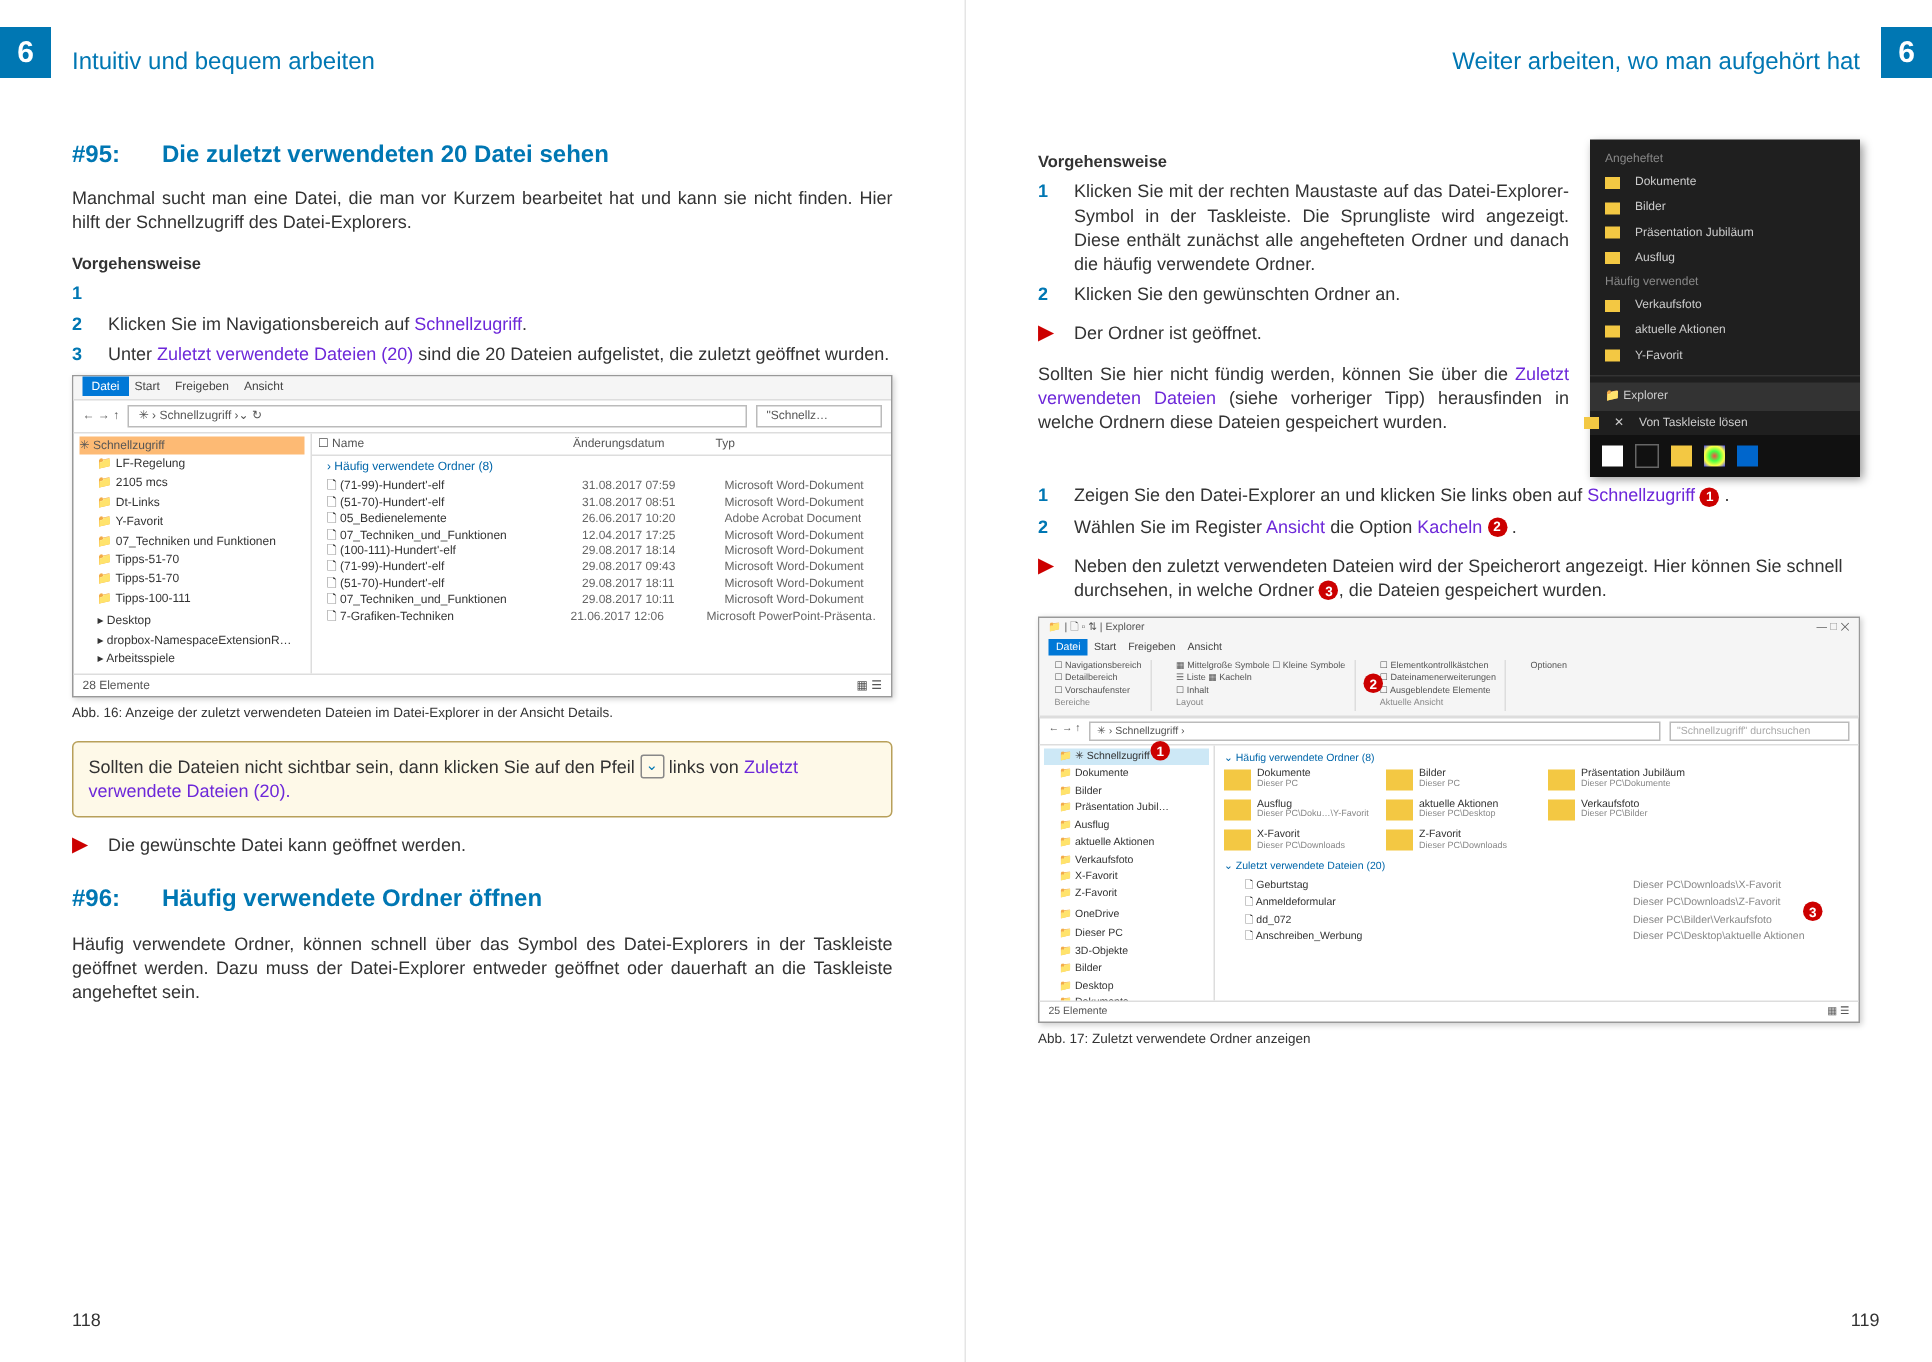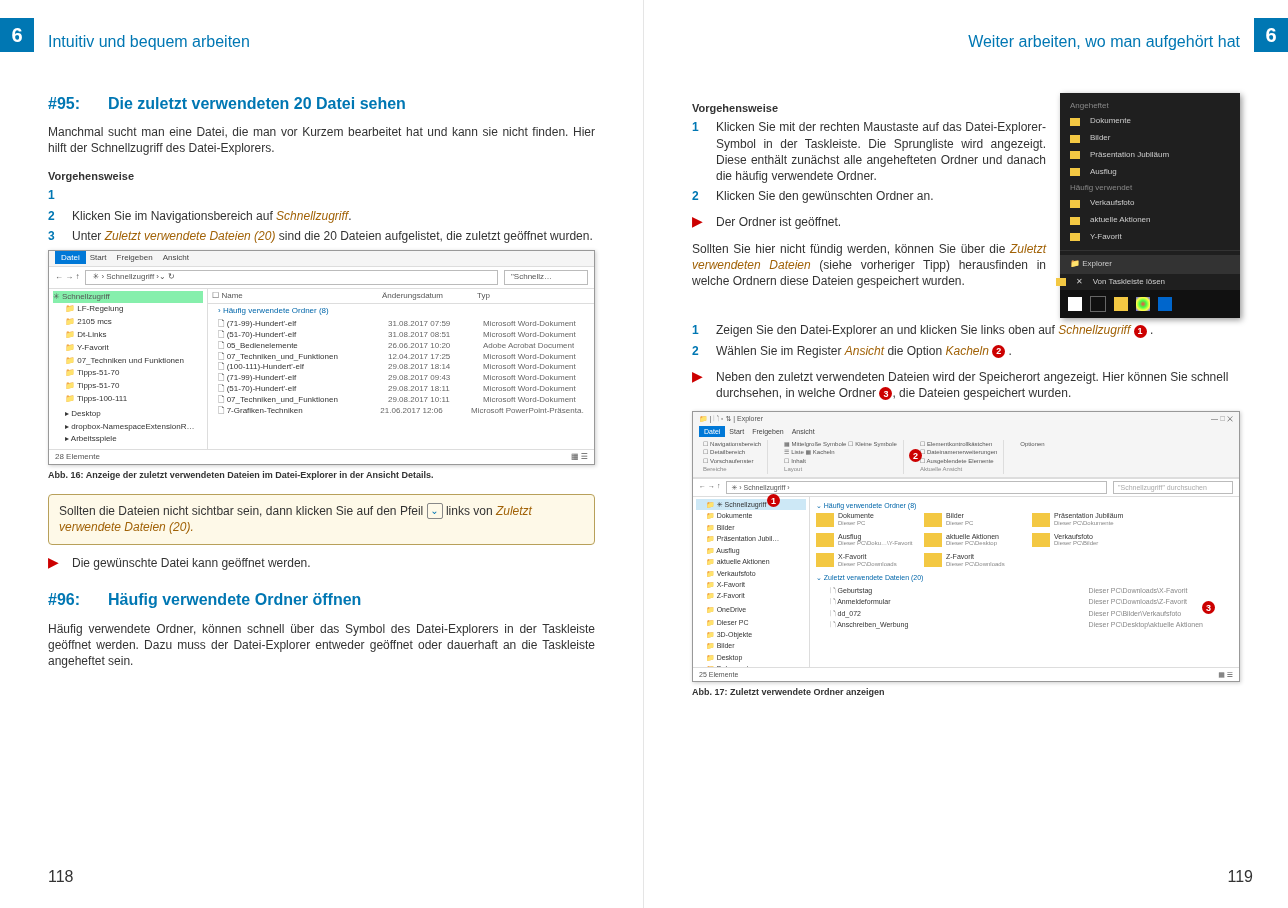--- a/index.html
+++ b/index.html
@@ -10,42 +10,42 @@
   .page.left .tab{left:0}
   .page.right .tab{right:0}
   .runhead{color:#0077b3;font-size:16px;margin-top:6px;margin-bottom:40px}
   .page.right .runhead{text-align:right}
   .tip-title{color:#0077b3;font-size:16px;font-weight:bold;margin:18px 0 10px 0}
   .tip-num{display:inline-block;width:60px}
   .para{font-size:12px;margin:4px 0 12px 0;line-height:1.35;text-align:justify}
   .sub{font-weight:bold;font-size:11px;margin:8px 0 4px 0}
   .step{display:flex;margin:4px 0;font-size:12px;line-height:1.35}
   .step .n{color:#0077b3;font-weight:bold;width:24px;flex-shrink:0}
-  .link{color:#a16207;font-style:italic}
+  .link{color:#6d28d9;}
   .circ{display:inline-flex;width:13px;height:13px;border-radius:50%;background:#c00;color:#fff;font-size:9px;font-weight:bold;align-items:center;justify-content:center;vertical-align:middle}
   .result{display:flex;margin:10px 0;font-size:12px}
   .result .tri{color:#c00;font-size:14px;width:24px;flex-shrink:0;line-height:1}
-  .cap{font-size:9px;font-weight:bold;margin:4px 0 12px 0}
+  .cap{font-size:9px;font-weight:normal;margin:4px 0 12px 0}
   .tipbox{background:#fef9e8;border:1px solid #b8a05a;border-radius:4px;padding:8px 10px;font-size:12px;margin:10px 0;line-height:1.4}
   .chev{display:inline-flex;width:14px;height:14px;border:1px solid #888;border-radius:2px;align-items:center;justify-content:center;color:#0077b3;font-size:10px;vertical-align:middle}
-  .pagenum{position:absolute;bottom:20px;font-size:16px}
+  .pagenum{position:absolute;bottom:20px;font-size:12px}
   .page.left .pagenum{left:48px}
   .page.right .pagenum{right:35px}
   
   .shot1{border:1px solid #999;box-shadow:1px 1px 4px rgba(0,0,0,.2);font-size:8px;background:#fff;margin-top:6px}
   .s1-title{padding:3px 6px;border-bottom:1px solid #ccc;display:flex;justify-content:space-between;color:#555}
   .s1-tabs{background:#f5f5f5;padding:2px 6px;border-bottom:1px solid #ddd}
   .s1-tabs .dat{background:#0078d7;color:#fff;padding:2px 6px;margin-right:4px;font-size:8px}
   .s1-tabs span{margin-right:10px;color:#444}
   .s1-path{padding:3px 6px;border-bottom:1px solid #ddd;display:flex;align-items:center;gap:6px;color:#555}
   .s1-path .box{border:1px solid #bbb;padding:1px 6px;flex:1;display:flex;justify-content:flex-start}
   .s1-body{display:flex;height:160px}
   .s1-nav{width:150px;border-right:1px solid #ddd;padding:2px 4px;overflow:hidden}
   .s1-nav .it{padding:1px 0 1px 12px;white-space:nowrap}
-  .s1-nav .it.sel{background:#86efac}
+  .s1-nav .it.sel{background:#fdba74}
   .s1-nav .hdr{color:#555;padding:1px 0}
   .s1-main{flex:1;overflow:hidden;padding:0}
   .s1-cols{display:flex;border-bottom:1px solid #ddd;padding:2px 4px;color:#555}
   .s1-cols span:nth-child(1){width:170px}
   .s1-cols span:nth-child(2){width:95px}
   .s1-grp{color:#0066aa;padding:2px 10px}
   .s1-row{display:flex;padding:0 10px;color:#333}
   .s1-row span:nth-child(1){width:170px;overflow:hidden;white-space:nowrap}
   .s1-row span:nth-child(2){width:95px;color:#666}
   .s1-row span:nth-child(3){color:#666;white-space:nowrap;overflow:hidden}

